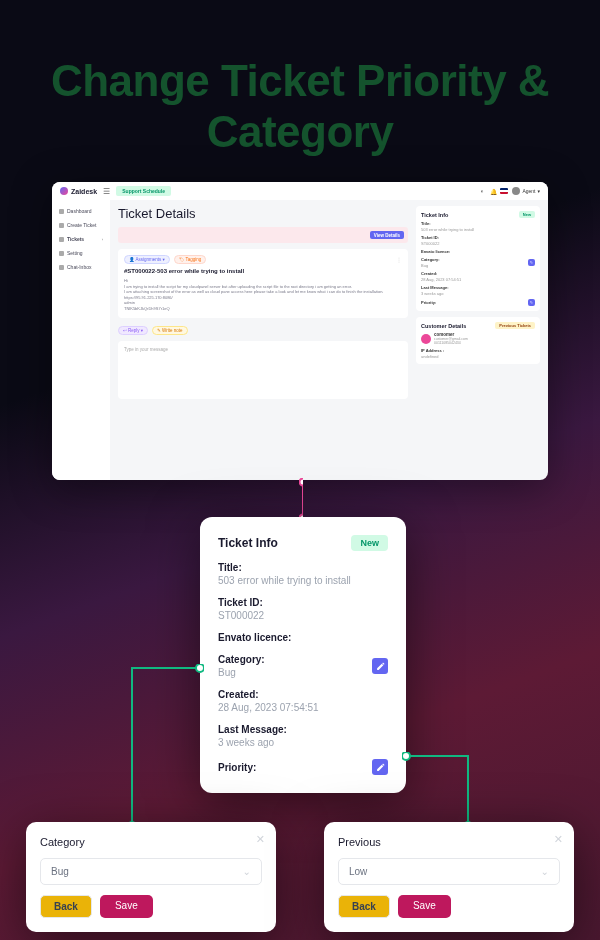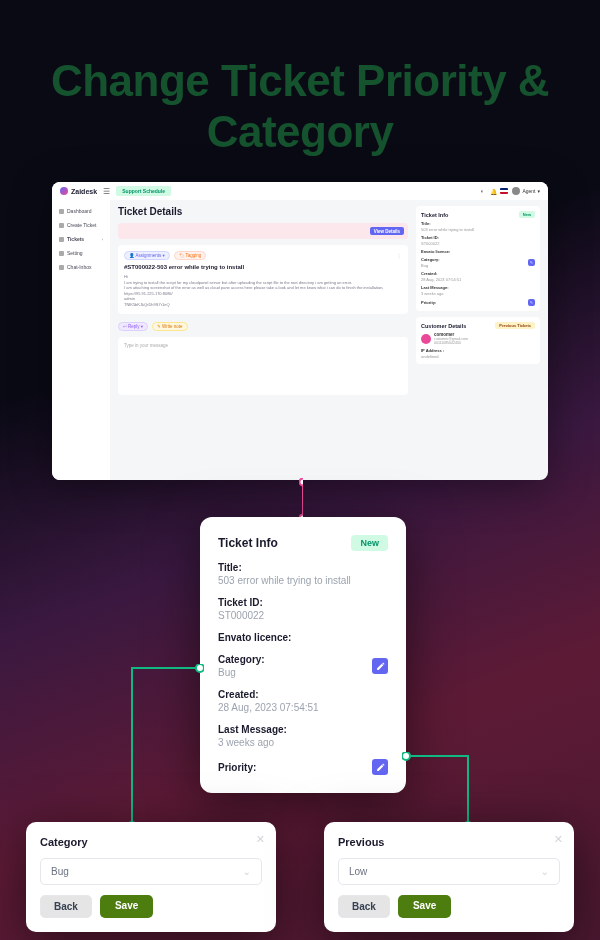--- a/index.html
+++ b/index.html
@@ -18,21 +18,21 @@
 .agent-chip{display:flex;align-items:center;gap:2px;font-size:5px;color:#333}
 .agent-avatar{width:8px;height:8px;background:#888;border-radius:50%}
 .app-body{display:flex;flex:1;overflow:hidden}
 .sidebar{width:58px;background:#fff;padding:6px 4px;display:flex;flex-direction:column;gap:4px}
 .side-item{display:flex;align-items:center;gap:3px;padding:2px 3px;font-size:5px;color:#4a4a5a;border-radius:2px}
 .side-icon{width:5px;height:5px;display:inline-block;background:#aaa;border-radius:1px}
 .side-item.active{font-weight:700}
 .chev{margin-left:auto;font-size:4px;color:#999}
 .main-area{flex:1;padding:6px 8px;display:flex;gap:8px;overflow:hidden}
 .center-col{flex:1;display:flex;flex-direction:column;gap:6px}
-.page-title{font-size:10px;font-weight:700;color:#1a1a2e}
+.page-title{font-size:13px;font-weight:400;color:#1a1a2e}
 .alert-box{background:#fce8ec;border-radius:3px;padding:4px;display:flex;justify-content:flex-end}
 .view-details{background:#6366f1;color:#fff;font-size:4.5px;padding:1.5px 4px;border-radius:2px;font-weight:600}
 .ticket-card{background:#fff;border-radius:4px;padding:6px;display:flex;flex-direction:column;gap:4px}
 .tags-row{display:flex;gap:4px;align-items:center}
 .tag-assign{background:#eef0ff;color:#6366f1;font-size:4.5px;padding:1px 4px;border-radius:7px;border:1px solid #d0d6ff;display:flex;align-items:center;gap:1px}
 .tag-tagging{background:#fff1ec;color:#f97316;font-size:4.5px;padding:1px 4px;border-radius:7px;border:1px solid #fed7cc}
 .ticket-title-line{font-size:6px;font-weight:700;color:#1a1a2e}
 .ticket-body{font-size:4px;color:#7a7a8a;line-height:1.4}
 .reply-row{display:flex;gap:4px;margin-top:2px}
 .reply-chip{background:#f0e8ff;color:#8b5cf6;font-size:4.5px;padding:1px 4px;border-radius:7px;border:1px solid #ddd0ff}
@@ -61,26 +61,26 @@
 .dc-new{background:#d1fae5;color:#059669;font-size:9px;padding:3px 9px;border-radius:4px;font-weight:600}
 .dc-field{display:flex;flex-direction:column;gap:2px}
 .dc-label{font-size:10px;font-weight:700;color:#1a1a2e}
 .dc-val{font-size:10px;color:#9ca3af}
 .dc-row{display:flex;justify-content:space-between;align-items:center}
 .dc-edit{width:16px;height:16px;background:#6366f1;border-radius:3px;display:flex;align-items:center;justify-content:center;color:#fff}
 .dc-edit svg{width:9px;height:9px}
 .modal{position:absolute;background:#fff;border-radius:10px;padding:14px;box-shadow:0 10px 50px rgba(0,0,0,0.5);display:flex;flex-direction:column;gap:10px;width:250px}
 .modal-cat{top:822px;left:26px}
 .modal-pri{top:822px;left:324px}
-.modal-title{font-size:11px;font-weight:700;color:#1a1a2e}
+.modal-title{font-size:11px;font-weight:400;color:#1a1a2e}
 .modal-select{border:1px solid #e5e7eb;border-radius:5px;padding:7px 10px;font-size:10px;color:#6b7280;display:flex;justify-content:space-between;align-items:center}
 .modal-close{position:absolute;top:11px;right:11px;color:#d1d5db;font-size:11px}
 .modal-btns{display:flex;gap:8px}
-.btn-back{background:#e5e5e5;border:1px solid #e5e7eb;color:#374151;font-size:10px;padding:5px 13px;border-radius:5px;font-weight:600}
-.btn-save{background:#4d7c0f;color:#fff;font-size:10px;padding:5px 15px;border-radius:5px;font-weight:700}
+.btn-back{background:#eab308;border:1px solid #e5e7eb;color:#374151;font-size:10px;padding:5px 13px;border-radius:5px;font-weight:600}
+.btn-save{background:#be185d;color:#fff;font-size:10px;padding:5px 15px;border-radius:5px;font-weight:400}
 .connector{position:absolute}
 .conn-pink{left:299px;top:478px;width:4px;height:40px}
 </style>
 </head>
 <body>
 
 <div class="hero-title">Change Ticket Priority &amp; Category</div>
 
 <div class="app-window">
   <div class="app-topbar">

